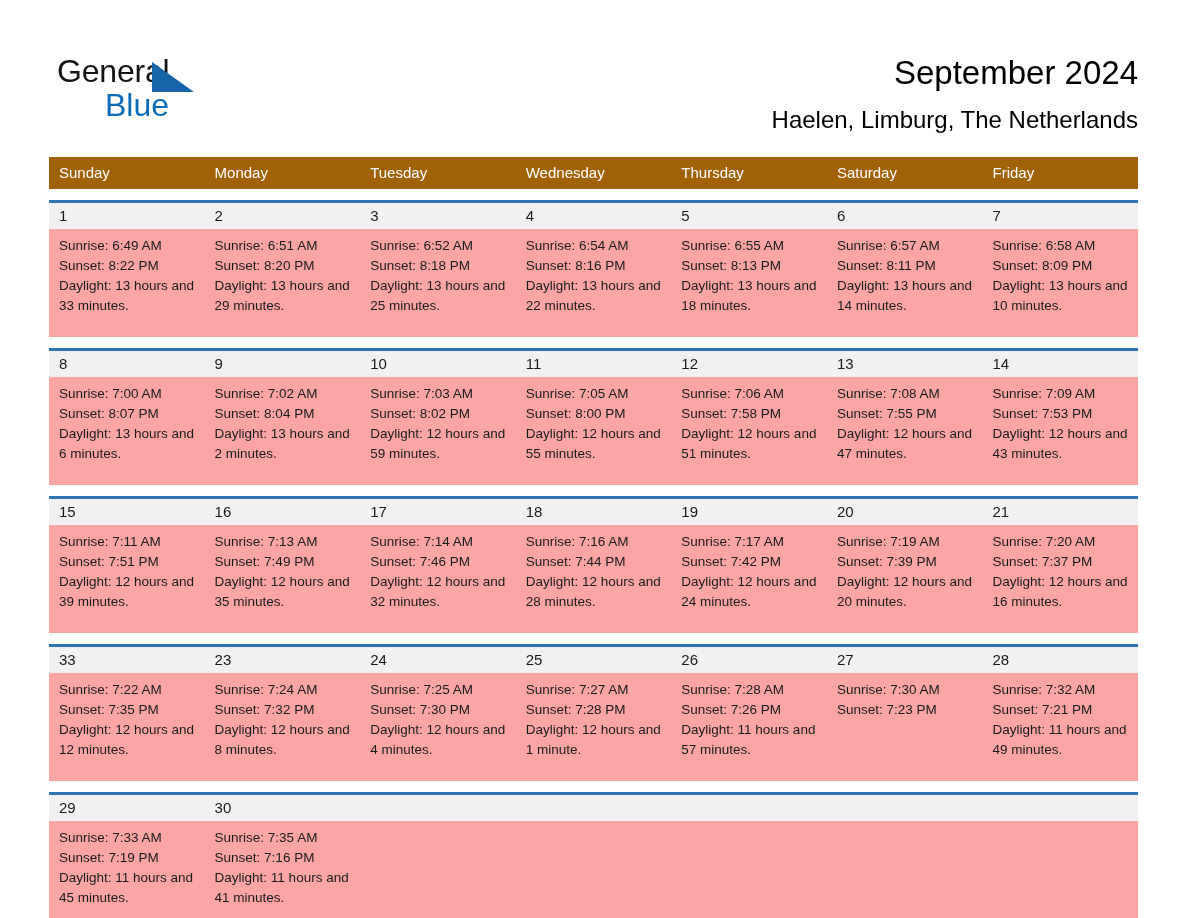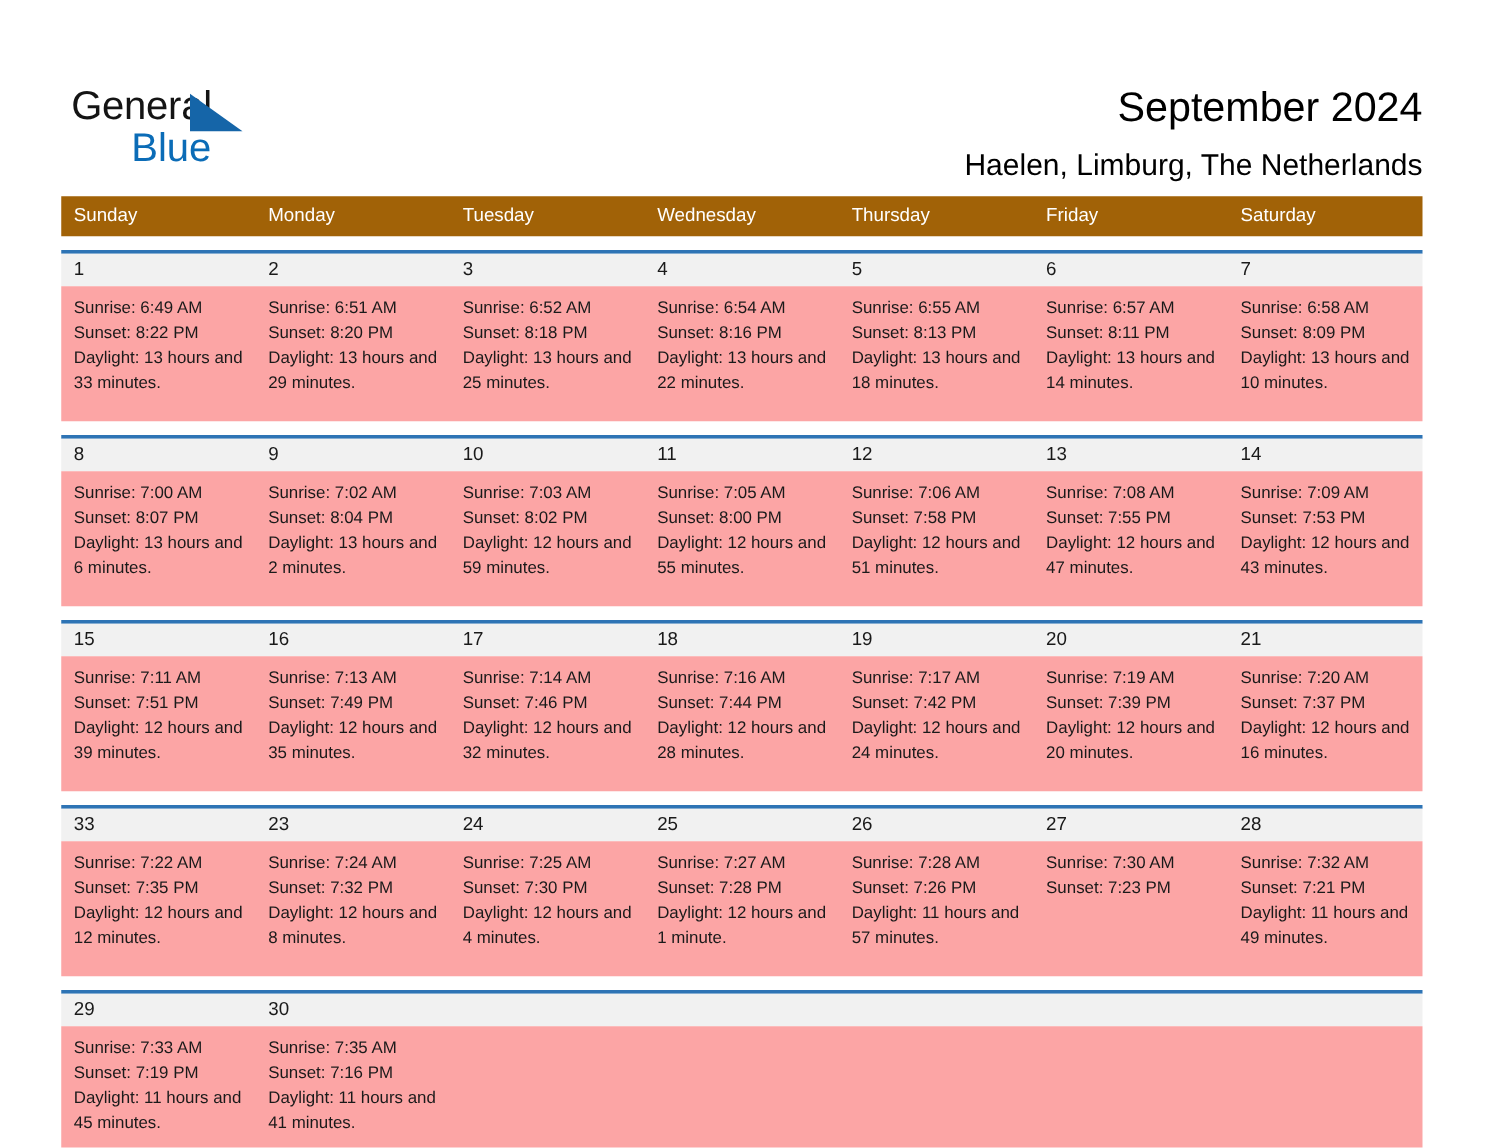--- a/index.html
+++ b/index.html
@@ -13,21 +13,21 @@
   .page {
     position: relative;
     width: 1188px;
     height: 918px;
     background: #ffffff;
   }
 
   
   .header {
     position: absolute;
-    left: 0; top: 13px;
+    left: 0; top: 0;
     width: 1188px;
     height: 150px;
   }
   .logo {
     position: absolute;
     left: 57px;
     top: 52px;
     width: 260px;
     height: 72px;
   }
@@ -148,22 +148,22 @@
     </div>
   </div>
 
   <div class="calendar">
     <div class="weekday-row">
       <div class="weekday">Sunday</div>
       <div class="weekday">Monday</div>
       <div class="weekday">Tuesday</div>
       <div class="weekday">Wednesday</div>
       <div class="weekday">Thursday</div>
+      <div class="weekday">Saturday</div>
       <div class="weekday">Friday</div>
-      <div class="weekday">Saturday</div>
     </div>
 
     <div class="week">
       <div class="daynum-row">
         <div class="daynum">1</div>
         <div class="daynum">2</div>
         <div class="daynum">3</div>
         <div class="daynum">4</div>
         <div class="daynum">5</div>
         <div class="daynum">6</div>

